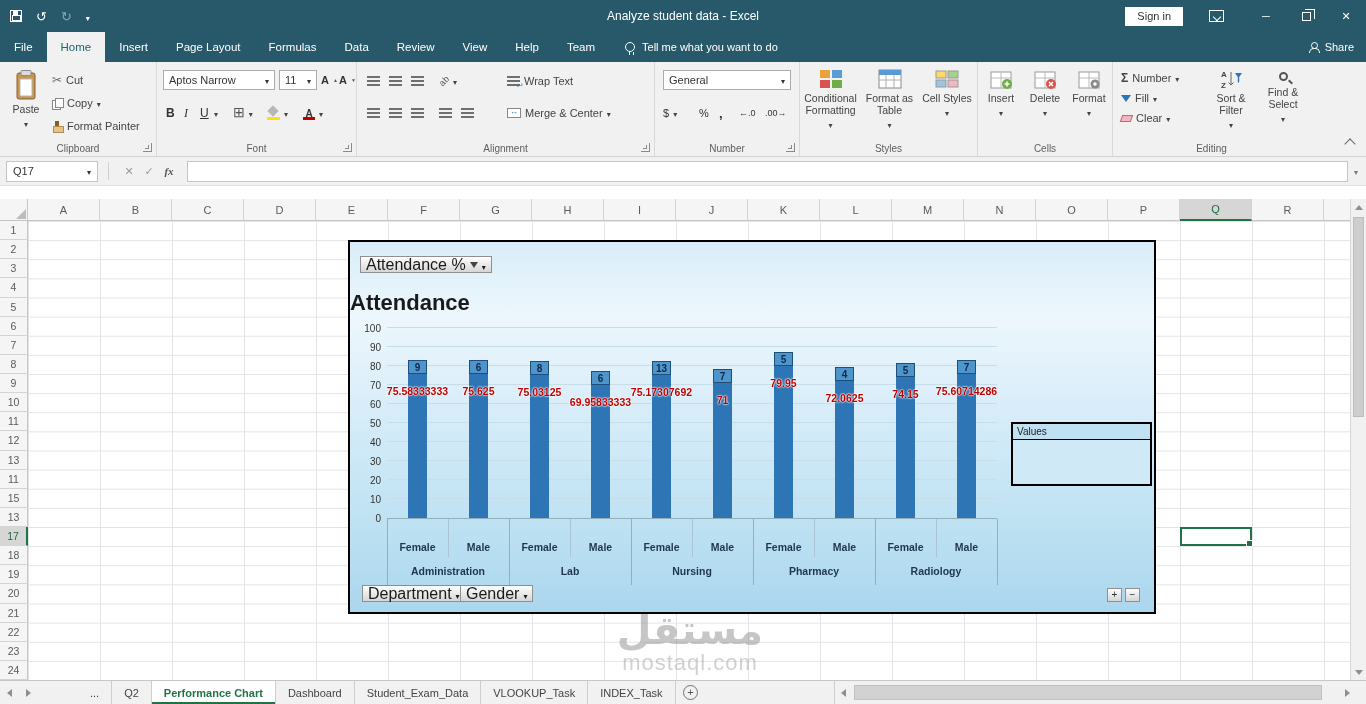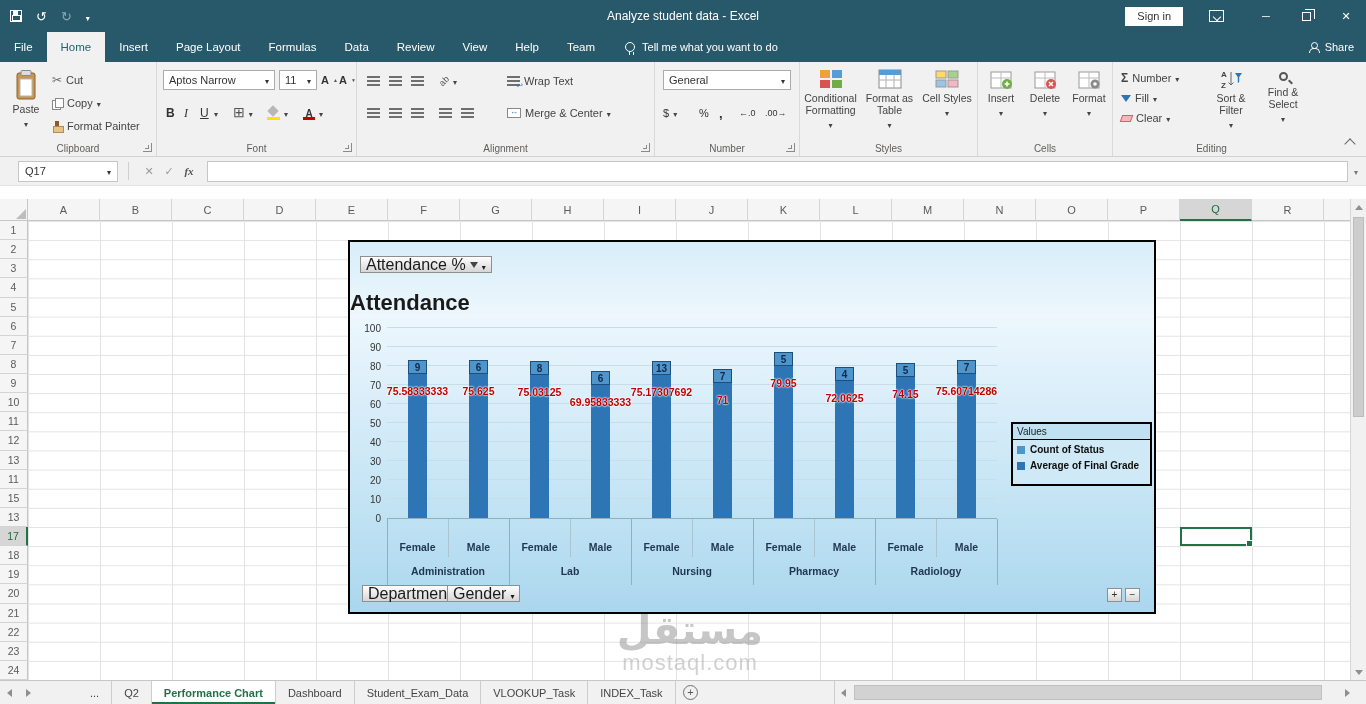--- a/index.html
+++ b/index.html
@@ -84,21 +84,21 @@
   .ic-decd::after{content:".00→";font-size:9px;color:#333;}
   .ic-sigma::after{content:"Σ";font-size:12px;font-weight:bold;color:#444;}
   .fillarr{width:0;height:0;border-left:5px solid transparent;border-right:5px solid transparent;border-top:7px solid #2e75b5;display:inline-block;}
   .eraser{width:11px;height:7px;background:#f4b6c2;border:1px solid #c66;transform:skewX(-20deg);display:inline-block;}
   .magic{width:9px;height:9px;border:2px solid #555;border-radius:50%;position:relative;display:inline-block;}
   .magic::after{content:"";position:absolute;left:7px;top:7px;width:5px;height:2px;background:#555;transform:rotate(45deg);}
   .chevup{position:absolute;right:12px;bottom:8px;width:8px;height:8px;border-left:1.5px solid #666;border-top:1.5px solid #666;transform:rotate(45deg);cursor:pointer;}
 
   
   .fbar{position:absolute;left:0;top:157px;width:100%;height:29px;background:#f1f1f1;display:flex;align-items:center;border-bottom:1px solid #e3e3e3;}
-  .namebox{width:100px;height:21px;margin-left:18px;background:#fff;border:1px solid #c6c6c6;display:flex;align-items:center;justify-content:space-between;padding:0 6px;color:#333;cursor:pointer;}
+  .namebox{width:92px;height:21px;margin-left:6px;background:#fff;border:1px solid #c6c6c6;display:flex;align-items:center;justify-content:space-between;padding:0 6px;color:#333;cursor:pointer;}
   .fbsep{width:1px;height:18px;background:#d0d0d0;margin:0 10px;}
   .fbtn{width:20px;text-align:center;color:#9a9a9a;font-size:11px;cursor:pointer;}
   .ic-can::after{content:"✕";}
   .ic-ent::after{content:"✓";}
   .fx{font-family:"Liberation Serif",serif;font-style:italic;font-weight:bold;color:#555;}
   .finput{flex:1;height:21px;background:#fff;border:1px solid #c6c6c6;margin:0 6px 0 8px;padding:0 6px;line-height:19px;color:#333;cursor:text;}
   .fexp{color:#777;margin-right:8px;cursor:pointer;}
 
   
   .corner{position:absolute;left:0;top:199px;width:28px;height:22px;background:#f5f5f5;border-right:1px solid #c6c6c6;border-bottom:1px solid #c6c6c6;cursor:pointer;}
@@ -601,36 +601,26 @@
         <div class="gdept" style="left: 488px;">Radiology</div>
         <div class="csep" style="left: 0px;"></div>
         <div class="csep" style="left: 122px;"></div>
         <div class="csep" style="left: 244px;"></div>
         <div class="csep" style="left: 366px;"></div>
         <div class="csep" style="left: 488px;"></div>
         <div class="csep" style="left: 610px;"></div>
       </div>
     <div class="legend">
       <div class="ltitle">Values</div>
-      <div class="litems">
-          <div class="litem">
-            <span class="lsw" style="background: rgb(78, 149, 204);"></span>
-            <span>Count of Status</span>
-          </div>
-          <div class="litem">
-            <span class="lsw" style="background: rgb(46, 117, 181);"></span>
-            <span>Average of Final Grade</span>
-          </div>
-        </div>
     </div>
     <div class="fieldbtn" style="left:12px;bottom:10px">
         <span>Department</span>
         <span class="ic-dd"></span>
       </div>
-    <div class="fieldbtn" style="left:97px;bottom:10px">
+    <div class="fieldbtn" style="left:110px;bottom:10px">
         <span>Gender</span>
         <span class="ic-dd"></span>
       </div>
     <div class="zoombtn zp">+</div>
     <div class="zoombtn zm">−</div>
   </div>
 
   <div class="watermark">
     <div class="wm1">مستقل</div>
     <div class="wm2">mostaql.com</div>

